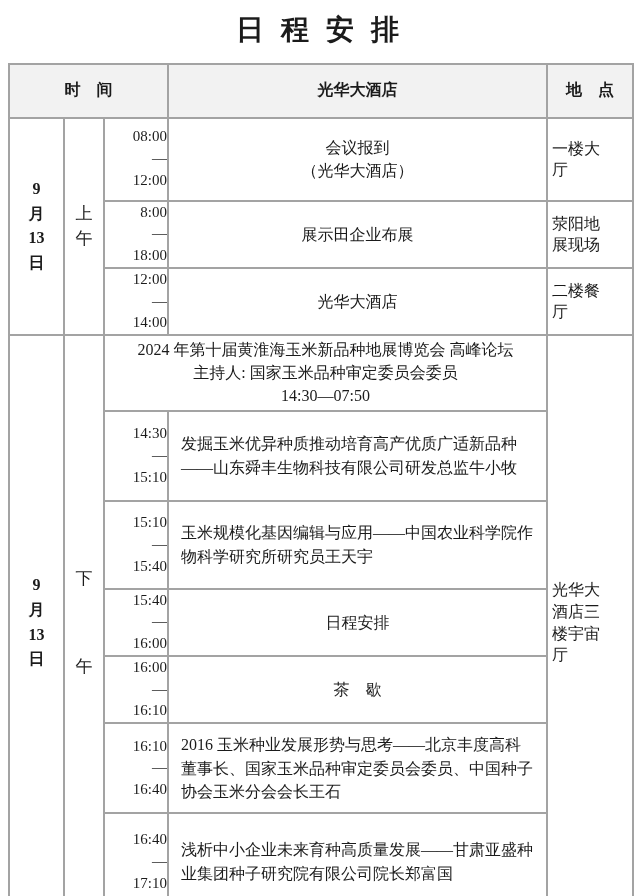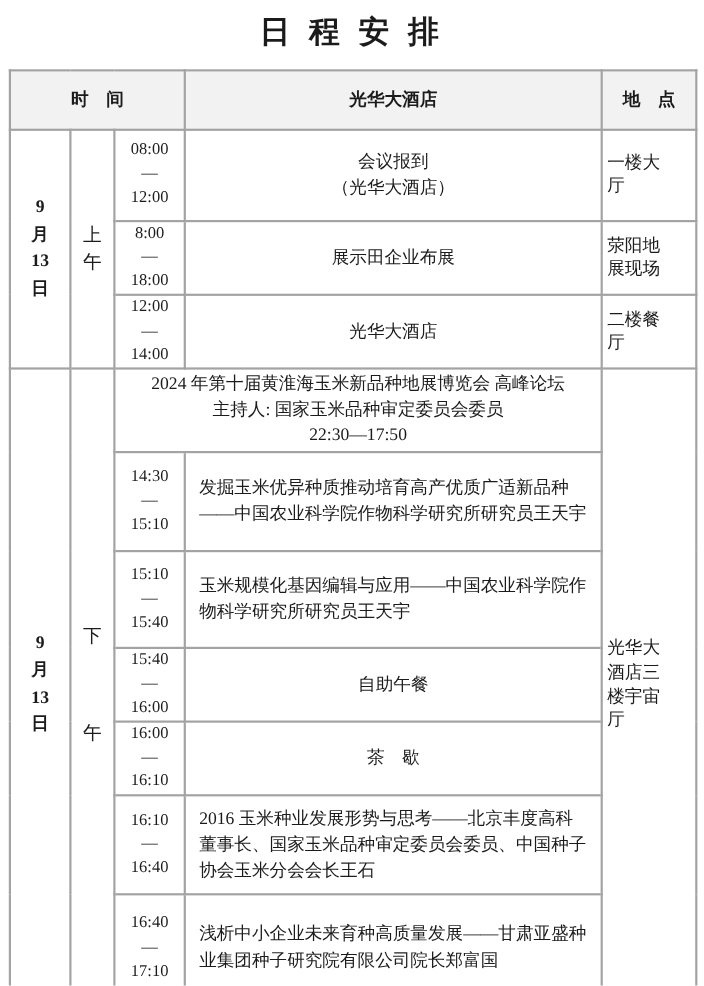--- a/index.html
+++ b/index.html
@@ -46,21 +46,21 @@
     line-height: 1.55;
   }
   .c-period {
     font-size: 17px;
     text-align: center;
     line-height: 1.5;
   }
   .c-period.tall { line-height: 88px; }
   .c-time {
     font-size: 15px;
-    text-align: center;
+    text-align: right;
     line-height: 1.45;
   }
   .c-content {
     font-size: 16px;
     line-height: 1.45;
     padding: 5px 12px;
   }
   .c-content.center { text-align: center; }
   .c-content.left { text-align: left; }
   .c-loc {
@@ -131,44 +131,44 @@
     <tr style="height:72px">
       <td rowspan="7" class="c-date pre">9
 月
 13
 日</td>
       <td rowspan="7" class="c-period pre tall">下
 午</td>
       <td colspan="2" class="forum-head">
         <div>2024 年第十届黄淮海玉米新品种地展博览会 高峰论坛</div>
         <div>主持人: 国家玉米品种审定委员会委员</div>
-        <div>22:30—17:50</div>
+        <div>14:30—07:50</div>
       </td>
       <td rowspan="7" class="c-loc pre">光华大
 酒店三
 楼宇宙
 厅</td>
     </tr>
     <tr style="height:90px">
       <td class="c-time pre">14:30
 —
 15:10</td>
-      <td class="c-content left">发掘玉米优异种质推动培育高产优质广适新品种——中国农业科学院作物科学研究所研究员王天宇</td>
+      <td class="c-content left">发掘玉米优异种质推动培育高产优质广适新品种——山东舜丰生物科技有限公司研发总监牛小牧</td>
     </tr>
     <tr style="height:88px">
       <td class="c-time pre">15:10
 —
 15:40</td>
       <td class="c-content left">玉米规模化基因编辑与应用——中国农业科学院作物科学研究所研究员王天宇</td>
     </tr>
     <tr style="height:62px">
       <td class="c-time pre">15:40
 —
 16:00</td>
-      <td class="c-content center">自助午餐</td>
+      <td class="c-content center">日程安排</td>
     </tr>
     <tr style="height:65px">
       <td class="c-time pre">16:00
 —
 16:10</td>
       <td class="c-content center">茶　歇</td>
     </tr>
     <tr style="height:90px">
       <td class="c-time pre">16:10
 —

